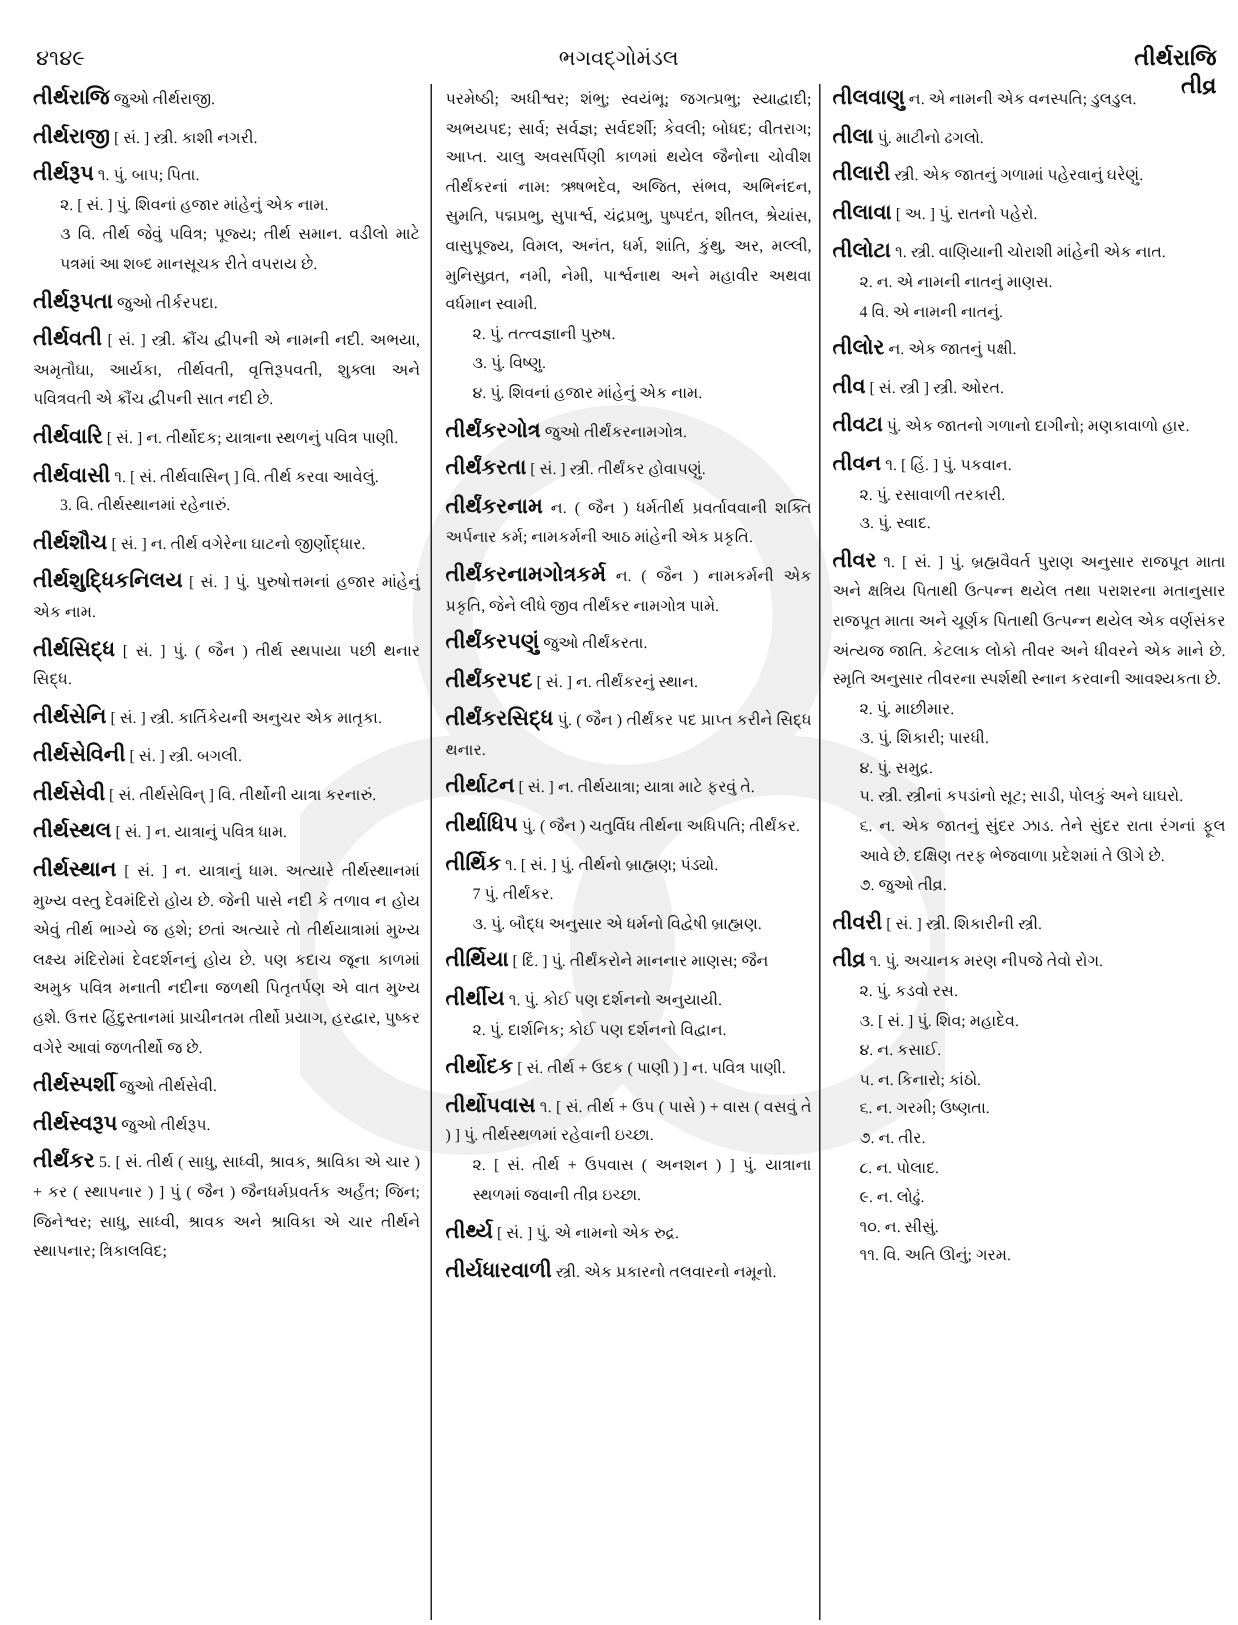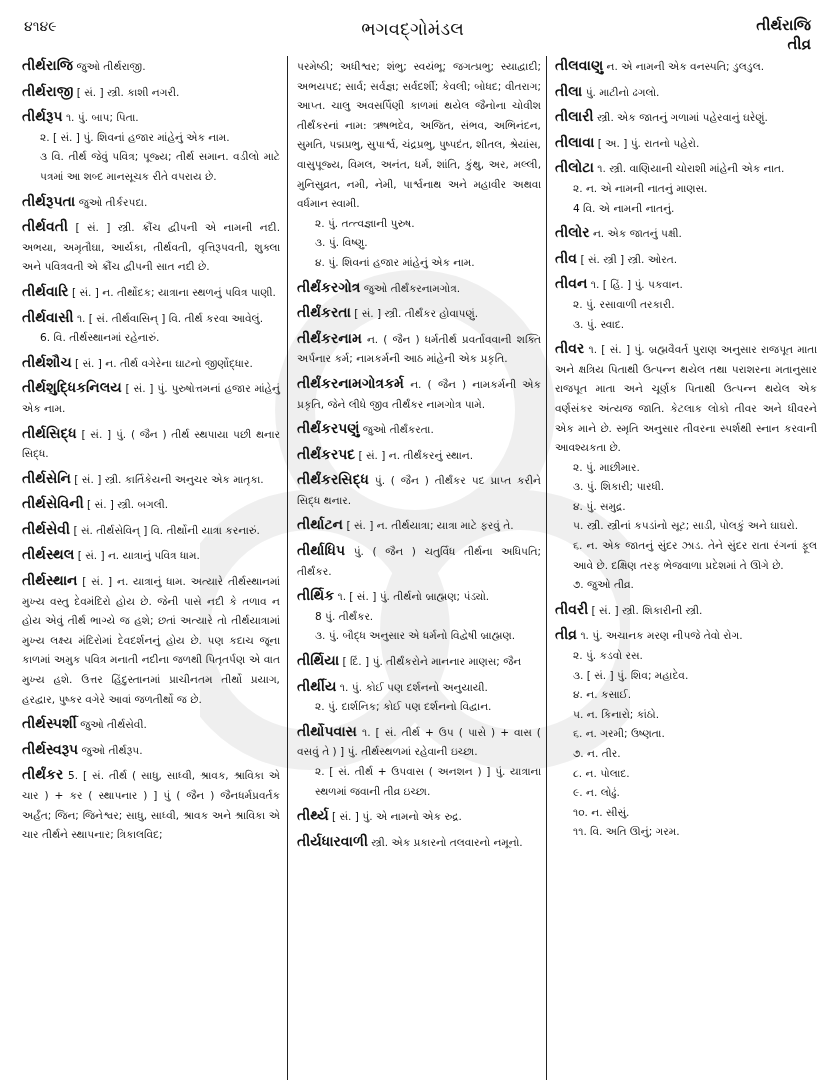--- a/index.html
+++ b/index.html
@@ -6,26 +6,26 @@
   body {
     width: 825px; height: 1083px; position: relative; overflow: hidden;
     font-family: "DejaVu Sans", "Liberation Sans", sans-serif;
     color: #111111;
   }
   .watermark {
     position: absolute; left: 200px; top: 250px; width: 430px; height: 560px;
     pointer-events: none; opacity: 0.06;
   }
   .header {
-    position: absolute; top: 12px; left: 0; width: 823px; height: 44px;
+    position: absolute; top: 25px; left: 0; width: 823px; height: 44px;
   }
   .page-num { position: absolute; left: 24px; top: 6px; font-size: 14px; }
-  .book-title { position: absolute; left: 0; width: 825px; text-align: center; top: 6px; font-size: 18px; }
+  .book-title { position: absolute; left: 0; width: 825px; text-align: center; top: 6px; font-size: 14px; }
   .guide { position: absolute; right: 12px; top: 4px; text-align: right; font-weight: bold; font-size: 15px; line-height: 19px; }
-  .columns { position: absolute; top: 56px; left: 0; width: 738px; height: 1020px; }
+  .columns { position: absolute; top: 56px; left: 0; width: 738px; height: 1020px; font-family: Liberation Serif, serif; }
   .col { position: absolute; top: 0; bottom: 0; font-size: 10.6px; line-height: 19.6px; }
   .col-1 { left: 22px; width: 258px; }
   .col-2 { left: 297px; width: 244px; }
   .col-3 { left: 555px; width: 262px; }
   .divider { position: absolute; top: 0; width: 1px; background: #222; }
   .div-1 { left: 287px; height: 1024px; }
   .div-2 { left: 546px; height: 1024px; }
   .entry { margin: 0 0 5px 0; text-align: justify; }
   .hw { font-weight: bold; font-size: 14px; }
   .body-text { }
@@ -52,21 +52,21 @@
 <div class="columns">
   <div class="divider div-1"></div>
   <div class="divider div-2"></div>
   <div class="col col-1">
       <p class="entry"><span class="hw">તીર્થરાજિ</span><span class="body-text"> જુઓ તીર્થરાજી.</span></p>
       <p class="entry"><span class="hw">તીર્થરાજી</span><span class="body-text"> [ સં. ] સ્ત્રી. કાશી નગરી.</span></p>
       <p class="entry"><span class="hw">તીર્થરૂપ</span><span class="body-text"> ૧. પું. બાપ; પિતા.</span><span class="sense">૨. [ સં. ] પું. શિવનાં હજાર માંહેનું એક નામ.</span><span class="sense">૩ વિ. તીર્થ જેવું પવિત્ર; પૂજ્ય; તીર્થ સમાન. વડીલો માટે પત્રમાં આ શબ્દ માનસૂચક રીતે વપરાય છે.</span></p>
       <p class="entry"><span class="hw">તીર્થરૂપતા</span><span class="body-text"> જુઓ તીર્કરપદા.</span></p>
       <p class="entry"><span class="hw">તીર્થવતી</span><span class="body-text"> [ સં. ] સ્ત્રી. ક્રૌંચ દ્વીપની એ નામની નદી. અભયા, અમૃતૌઘા, આર્યકા, તીર્થવતી, વૃત્તિરૂપવતી, શુક્લા અને પવિત્રવતી એ ક્રૌંચ દ્વીપની સાત નદી છે.</span></p>
       <p class="entry"><span class="hw">તીર્થવારિ</span><span class="body-text"> [ સં. ] ન. તીર્થોદક; યાત્રાના સ્થળનું પવિત્ર પાણી.</span></p>
-      <p class="entry"><span class="hw">તીર્થવાસી</span><span class="body-text"> ૧. [ સં. તીર્થવાસિન્ ] વિ. તીર્થ કરવા આવેલું.</span><span class="sense">6. વિ. તીર્થસ્થાનમાં રહેનારું.</span></p>
+      <p class="entry"><span class="hw">તીર્થવાસી</span><span class="body-text"> ૧. [ સં. તીર્થવાસિન્ ] વિ. તીર્થ કરવા આવેલું.</span><span class="sense">3. વિ. તીર્થસ્થાનમાં રહેનારું.</span></p>
       <p class="entry"><span class="hw">તીર્થશૌચ</span><span class="body-text"> [ સં. ] ન. તીર્થ વગેરેના ઘાટનો જીર્ણોદ્ધાર.</span></p>
       <p class="entry"><span class="hw">તીર્થશુદ્ધિકનિલય</span><span class="body-text"> [ સં. ] પું. પુરુષોત્તમનાં હજાર માંહેનું એક નામ.</span></p>
       <p class="entry"><span class="hw">તીર્થસિદ્ધ</span><span class="body-text"> [ સં. ] પું. ( જૈન ) તીર્થ સ્થપાયા પછી થનાર સિદ્ધ.</span></p>
       <p class="entry"><span class="hw">તીર્થસેનિ</span><span class="body-text"> [ સં. ] સ્ત્રી. કાર્તિકેયની અનુચર એક માતૃકા.</span></p>
       <p class="entry"><span class="hw">તીર્થસેવિની</span><span class="body-text"> [ સં. ] સ્ત્રી. બગલી.</span></p>
       <p class="entry"><span class="hw">તીર્થસેવી</span><span class="body-text"> [ સં. તીર્થસેવિન્ ] વિ. તીર્થોની યાત્રા કરનારું.</span></p>
       <p class="entry"><span class="hw">તીર્થસ્થલ</span><span class="body-text"> [ સં. ] ન. યાત્રાનું પવિત્ર ધામ.</span></p>
       <p class="entry"><span class="hw">તીર્થસ્થાન</span><span class="body-text"> [ સં. ] ન. યાત્રાનું ધામ. અત્યારે તીર્થસ્થાનમાં મુખ્ય વસ્તુ દેવમંદિરો હોય છે. જેની પાસે નદી કે તળાવ ન હોય એવું તીર્થ ભાગ્યે જ હશે; છતાં અત્યારે તો તીર્થયાત્રામાં મુખ્ય લક્ષ્ય મંદિરોમાં દેવદર્શનનું હોય છે. પણ કદાચ જૂના કાળમાં અમુક પવિત્ર મનાતી નદીના જળથી પિતૃતર્પણ એ વાત મુખ્ય હશે. ઉત્તર હિંદુસ્તાનમાં પ્રાચીનતમ તીર્થો પ્રયાગ, હરદ્વાર, પુષ્કર વગેરે આવાં જળતીર્થો જ છે.</span></p>
       <p class="entry"><span class="hw">તીર્થસ્પર્શી</span><span class="body-text"> જુઓ તીર્થસેવી.</span></p>
       <p class="entry"><span class="hw">તીર્થસ્વરૂપ</span><span class="body-text"> જુઓ તીર્થરૂપ.</span></p>
@@ -76,33 +76,35 @@
       <p class="entry"><span class="hw"></span><span class="body-text">પરમેષ્ઠી; અધીશ્વર; શંભુ; સ્વયંભૂ; જગત્પ્રભુ; સ્યાદ્વાદી; અભયપદ; સાર્વ; સર્વજ્ઞ; સર્વદર્શી; કેવલી; બોધદ; વીતરાગ; આપ્ત. ચાલુ અવસર્પિણી કાળમાં થયેલ જૈનોના ચોવીશ તીર્થંકરનાં નામ: ઋષભદેવ, અજિત, સંભવ, અભિનંદન, સુમતિ, પદ્મપ્રભુ, સુપાર્શ્વ, ચંદ્રપ્રભુ, પુષ્પદંત, શીતલ, શ્રેયાંસ, વાસુપૂજ્ય, વિમલ, અનંત, ધર્મ, શાંતિ, કુંથુ, અર, મલ્લી, મુનિસુવ્રત, નમી, નેમી, પાર્શ્વનાથ અને મહાવીર અથવા વર્ધમાન સ્વામી.</span><span class="sense">૨. પું. તત્ત્વજ્ઞાની પુરુષ.</span><span class="sense">૩. પું. વિષ્ણુ.</span><span class="sense">૪. પું. શિવનાં હજાર માંહેનું એક નામ.</span></p>
       <p class="entry"><span class="hw">તીર્થંકરગોત્ર</span><span class="body-text"> જુઓ તીર્થંકરનામગોત્ર.</span></p>
       <p class="entry"><span class="hw">તીર્થંકરતા</span><span class="body-text"> [ સં. ] સ્ત્રી. તીર્થંકર હોવાપણું.</span></p>
       <p class="entry"><span class="hw">તીર્થંકરનામ</span><span class="body-text"> ન. ( જૈન ) ધર્મતીર્થ પ્રવર્તાવવાની શક્તિ અર્પનાર કર્મ; નામકર્મની આઠ માંહેની એક પ્રકૃતિ.</span></p>
       <p class="entry"><span class="hw">તીર્થંકરનામગોત્રકર્મ</span><span class="body-text"> ન. ( જૈન ) નામકર્મની એક પ્રકૃતિ, જેને લીધે જીવ તીર્થંકર નામગોત્ર પામે.</span></p>
       <p class="entry"><span class="hw">તીર્થંકરપણું</span><span class="body-text"> જુઓ તીર્થંકરતા.</span></p>
       <p class="entry"><span class="hw">તીર્થંકરપદ</span><span class="body-text"> [ સં. ] ન. તીર્થંકરનું સ્થાન.</span></p>
       <p class="entry"><span class="hw">તીર્થંકરસિદ્ધ</span><span class="body-text"> પું. ( જૈન ) તીર્થંકર પદ પ્રાપ્ત કરીને સિદ્ધ થનાર.</span></p>
       <p class="entry"><span class="hw">તીર્થાટન</span><span class="body-text"> [ સં. ] ન. તીર્થયાત્રા; યાત્રા માટે ફરવું તે.</span></p>
       <p class="entry"><span class="hw">તીર્થાધિપ</span><span class="body-text"> પું. ( જૈન ) ચતુર્વિધ તીર્થના અધિપતિ; તીર્થંકર.</span></p>
-      <p class="entry"><span class="hw">તીર્થિક</span><span class="body-text"> ૧. [ સં. ] પું. તીર્થનો બ્રાહ્મણ; પંડ્યો.</span><span class="sense">8 પું. તીર્થંકર.</span><span class="sense">૩. પું. બૌદ્ધ અનુસાર એ ધર્મનો વિદ્વેષી બ્રાહ્મણ.</span></p>
+      <p class="entry"><span class="hw">તીર્થિક</span><span class="body-text"> ૧. [ સં. ] પું. તીર્થનો બ્રાહ્મણ; પંડ્યો.</span><span class="sense">7 પું. તીર્થંકર.</span><span class="sense">૩. પું. બૌદ્ધ અનુસાર એ ધર્મનો વિદ્વેષી બ્રાહ્મણ.</span></p>
       <p class="entry"><span class="hw">તીર્થિયા</span><span class="body-text"> [ દિં. ] પું. તીર્થંકરોને માનનાર માણસ; જૈન</span></p>
       <p class="entry"><span class="hw">તીર્થીય</span><span class="body-text"> ૧. પું. કોઈ પણ દર્શનનો અનુયાયી.</span><span class="sense">૨. પું. દાર્શનિક; કોઈ પણ દર્શનનો વિદ્વાન.</span></p>
+      <p class="entry"><span class="hw">તીર્થોદક</span><span class="body-text"> [ સં. તીર્થ + ઉદક ( પાણી ) ] ન. પવિત્ર પાણી.</span></p>
       <p class="entry"><span class="hw">તીર્થોપવાસ</span><span class="body-text"> ૧. [ સં. તીર્થ + ઉપ ( પાસે ) + વાસ ( વસવું તે ) ] પું. તીર્થસ્થળમાં રહેવાની ઇચ્છા.</span><span class="sense">૨. [ સં. તીર્થ + ઉપવાસ ( અનશન ) ] પું. યાત્રાના સ્થળમાં જવાની તીવ્ર ઇચ્છા.</span></p>
       <p class="entry"><span class="hw">તીર્થ્ય</span><span class="body-text"> [ સં. ] પું. એ નામનો એક રુદ્ર.</span></p>
       <p class="entry"><span class="hw">તીર્યધારવાળી</span><span class="body-text"> સ્ત્રી. એક પ્રકારનો તલવારનો નમૂનો.</span></p>
     </div>
   <div class="col col-3">
       <p class="entry"><span class="hw">તીલવાણુ</span><span class="body-text"> ન. એ નામની એક વનસ્પતિ; ડુલડુલ.</span></p>
       <p class="entry"><span class="hw">તીલા</span><span class="body-text"> પું. માટીનો ઢગલો.</span></p>
       <p class="entry"><span class="hw">તીલારી</span><span class="body-text"> સ્ત્રી. એક જાતનું ગળામાં પહેરવાનું ઘરેણું.</span></p>
       <p class="entry"><span class="hw">તીલાવા</span><span class="body-text"> [ અ. ] પું. રાતનો પહેરો.</span></p>
       <p class="entry"><span class="hw">તીલોટા</span><span class="body-text"> ૧. સ્ત્રી. વાણિયાની ચોરાશી માંહેની એક નાત.</span><span class="sense">૨. ન. એ નામની નાતનું માણસ.</span><span class="sense">4 વિ. એ નામની નાતનું.</span></p>
       <p class="entry"><span class="hw">તીલોર</span><span class="body-text"> ન. એક જાતનું પક્ષી.</span></p>
       <p class="entry"><span class="hw">તીવ</span><span class="body-text"> [ સં. સ્ત્રી ] સ્ત્રી. ઓરત.</span></p>
+      <p class="entry"><span class="hw">તીવટા</span><span class="body-text"> પું. એક જાતનો ગળાનો દાગીનો; મણકાવાળો હાર.</span></p>
       <p class="entry"><span class="hw">તીવન</span><span class="body-text"> ૧. [ હિં. ] પું. પકવાન.</span><span class="sense">૨. પું. રસાવાળી તરકારી.</span><span class="sense">૩. પું. સ્વાદ.</span></p>
       <p class="entry"><span class="hw">તીવર</span><span class="body-text"> ૧. [ સં. ] પું. બ્રહ્મવૈવર્ત પુરાણ અનુસાર રાજપૂત માતા અને ક્ષત્રિય પિતાથી ઉત્પન્ન થયેલ તથા પરાશરના મતાનુસાર રાજપૂત માતા અને ચૂર્ણક પિતાથી ઉત્પન્ન થયેલ એક વર્ણસંકર અંત્યજ જાતિ. કેટલાક લોકો તીવર અને ધીવરને એક માને છે. સ્મૃતિ અનુસાર તીવરના સ્પર્શથી સ્નાન કરવાની આવશ્યકતા છે.</span><span class="sense">૨. પું. માછીમાર.</span><span class="sense">૩. પું. શિકારી; પારધી.</span><span class="sense">૪. પું. સમુદ્ર.</span><span class="sense">૫. સ્ત્રી. સ્ત્રીનાં કપડાંનો સૂટ; સાડી, પોલકું અને ઘાઘરો.</span><span class="sense">૬. ન. એક જાતનું સુંદર ઝાડ. તેને સુંદર રાતા રંગનાં ફૂલ આવે છે. દક્ષિણ તરફ ભેજવાળા પ્રદેશમાં તે ઊગે છે.</span><span class="sense">૭. જુઓ તીવ્ર.</span></p>
       <p class="entry"><span class="hw">તીવરી</span><span class="body-text"> [ સં. ] સ્ત્રી. શિકારીની સ્ત્રી.</span></p>
       <p class="entry"><span class="hw">તીવ્ર</span><span class="body-text"> ૧. પું. અચાનક મરણ નીપજે તેવો રોગ.</span><span class="sense">૨. પું. કડવો રસ.</span><span class="sense">૩. [ સં. ] પું. શિવ; મહાદેવ.</span><span class="sense">૪. ન. કસાઈ.</span><span class="sense">૫. ન. કિનારો; કાંઠો.</span><span class="sense">૬. ન. ગરમી; ઉષ્ણતા.</span><span class="sense">૭. ન. તીર.</span><span class="sense">૮. ન. પોલાદ.</span><span class="sense">૯. ન. લોઢું.</span><span class="sense">૧૦. ન. સીસું.</span><span class="sense">૧૧. વિ. અતિ ઊનું; ગરમ.</span></p>
     </div>
 </div>
 
 </body></html>

